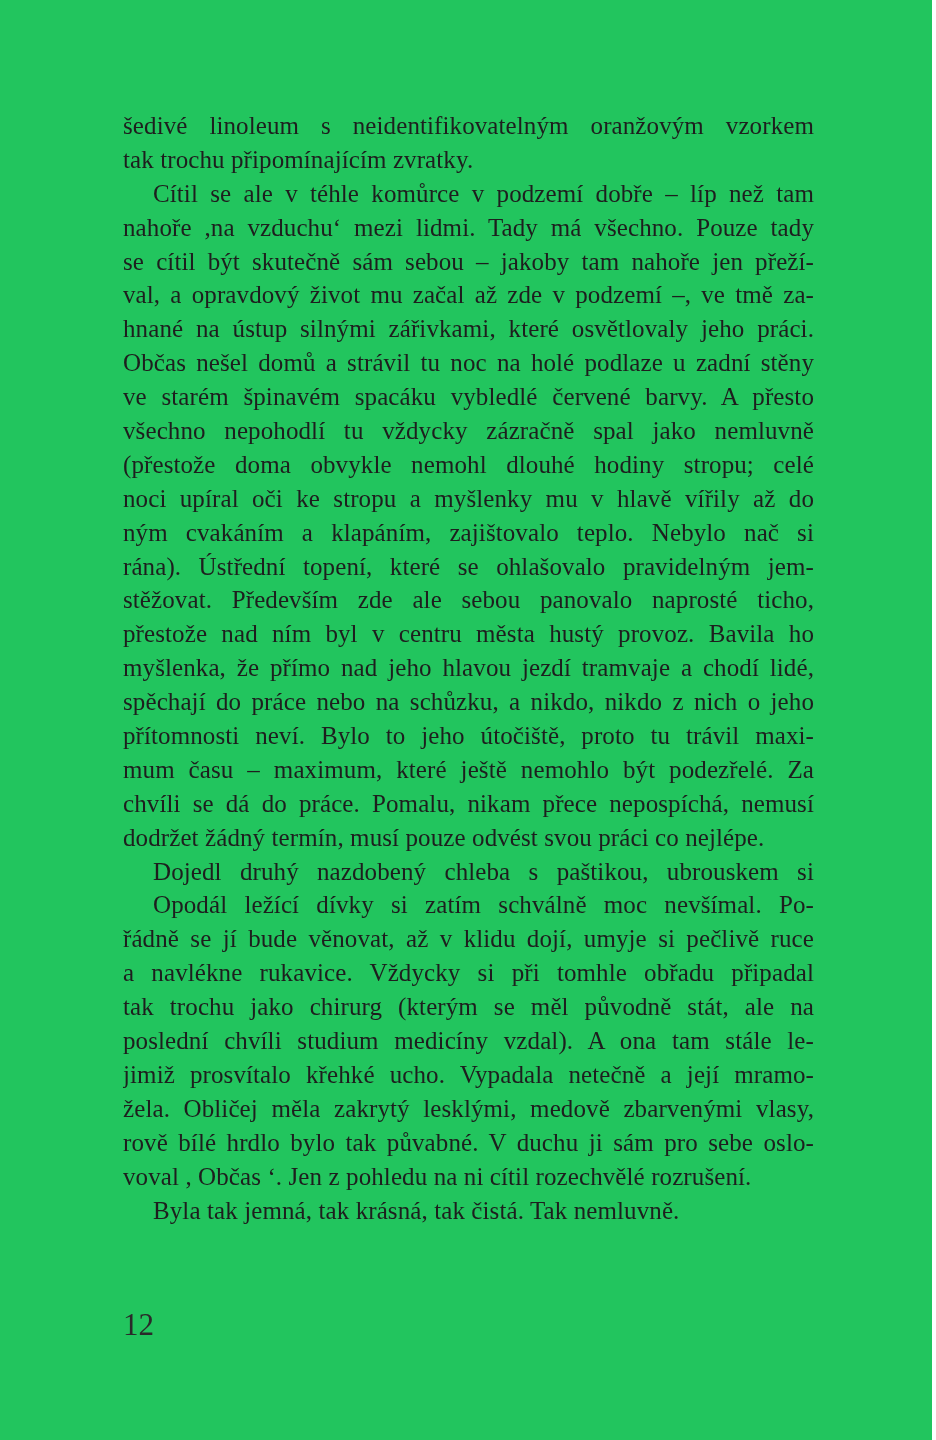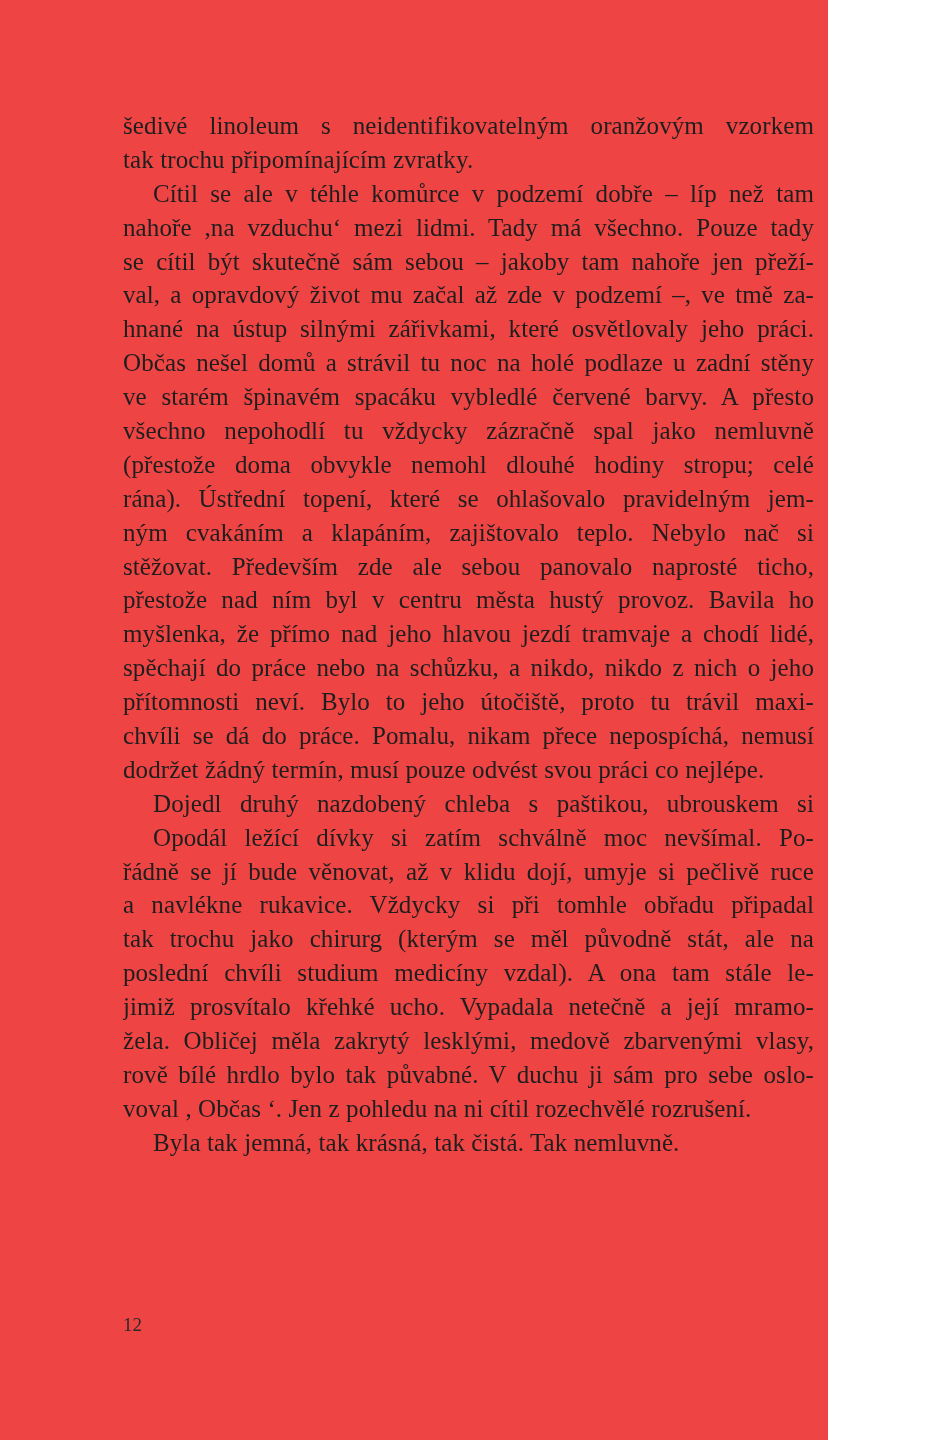--- a/index.html
+++ b/index.html
@@ -2,23 +2,23 @@
 <html lang="cs"><head>
 <meta charset="utf-8">
 <style>
   html, body {
     margin: 0;
     padding: 0;
     background: #ffffff;
   }
   .page {
     position: relative;
-    width: 828px;
+    width: 932px;
     height: 1440px;
-    background: #ef4444;
+    background: #22c55e;
     font-family: "Liberation Serif", "DejaVu Serif", serif;
     color: #1e1e1e;
     overflow: hidden;
   }
   .text-block {
     position: absolute;
     left: 123px;
     top: 109px;
     width: 691px;
   }
@@ -40,48 +40,50 @@
     text-align-last: left;
     white-space: nowrap;
   }
   .line.indent {
     text-indent: 30px;
   }
   .page-number {
     position: absolute;
     left: 123px;
     top: 1308px;
-    font-size: 19px;
+    font-size: 31px;
     line-height: 34px;
     color: #2a2a2a;
   }
 </style>
 </head>
 <body>
 
 <div class="page">
   <div class="text-block">
       <div class="line justified">šedivé linoleum s neidentifikovatelným oranžovým vzorkem</div>
       <div class="line para-end">tak trochu připomínajícím zvratky.</div>
       <div class="line justified indent">Cítil se ale v téhle komůrce v podzemí dobře – líp než tam</div>
       <div class="line justified">nahoře ,na vzduchu‘ mezi lidmi. Tady má všechno. Pouze tady</div>
       <div class="line justified">se cítil být skutečně sám sebou – jakoby tam nahoře jen přeží-</div>
       <div class="line justified">val, a opravdový život mu začal až zde v podzemí –, ve tmě za-</div>
       <div class="line justified">hnané na ústup silnými zářivkami, které osvětlovaly jeho práci.</div>
       <div class="line justified">Občas nešel domů a strávil tu noc na holé podlaze u zadní stěny</div>
       <div class="line justified">ve starém špinavém spacáku vybledlé červené barvy. A přesto</div>
       <div class="line justified">všechno nepohodlí tu vždycky zázračně spal jako nemluvně</div>
       <div class="line justified">(přestože doma obvykle nemohl dlouhé hodiny stropu; celé</div>
+      <div class="line justified">noci upíral oči ke stropu a myšlenky mu v hlavě vířily až do</div>
+      <div class="line justified">ným cvakáním a klapáním, zajištovalo teplo. Nebylo nač si</div>
       <div class="line justified">rána). Ústřední topení, které se ohlašovalo pravidelným jem-</div>
-      <div class="line justified">ným cvakáním a klapáním, zajištovalo teplo. Nebylo nač si</div>
       <div class="line justified">stěžovat. Především zde ale sebou panovalo naprosté ticho,</div>
       <div class="line justified">přestože nad ním byl v centru města hustý provoz. Bavila ho</div>
       <div class="line justified">myšlenka, že přímo nad jeho hlavou jezdí tramvaje a chodí lidé,</div>
       <div class="line justified">spěchají do práce nebo na schůzku, a nikdo, nikdo z nich o jeho</div>
       <div class="line justified">přítomnosti neví. Bylo to jeho útočiště, proto tu trávil maxi-</div>
+      <div class="line justified">mum času – maximum, které ještě nemohlo být podezřelé. Za</div>
       <div class="line justified">chvíli se dá do práce. Pomalu, nikam přece nepospíchá, nemusí</div>
       <div class="line para-end">dodržet žádný termín, musí pouze odvést svou práci co nejlépe.</div>
       <div class="line justified indent">Dojedl druhý nazdobený chleba s paštikou, ubrouskem si</div>
       <div class="line justified indent">Opodál ležící dívky si zatím schválně moc nevšímal. Po-</div>
       <div class="line justified">řádně se jí bude věnovat, až v klidu dojí, umyje si pečlivě ruce</div>
       <div class="line justified">a navlékne rukavice. Vždycky si při tomhle obřadu připadal</div>
       <div class="line justified">tak trochu jako chirurg (kterým se měl původně stát, ale na</div>
       <div class="line justified">poslední chvíli studium medicíny vzdal). A ona tam stále le-</div>
       <div class="line justified">jimiž prosvítalo křehké ucho. Vypadala netečně a její mramo-</div>
       <div class="line justified">žela. Obličej měla zakrytý lesklými, medově zbarvenými vlasy,</div>

